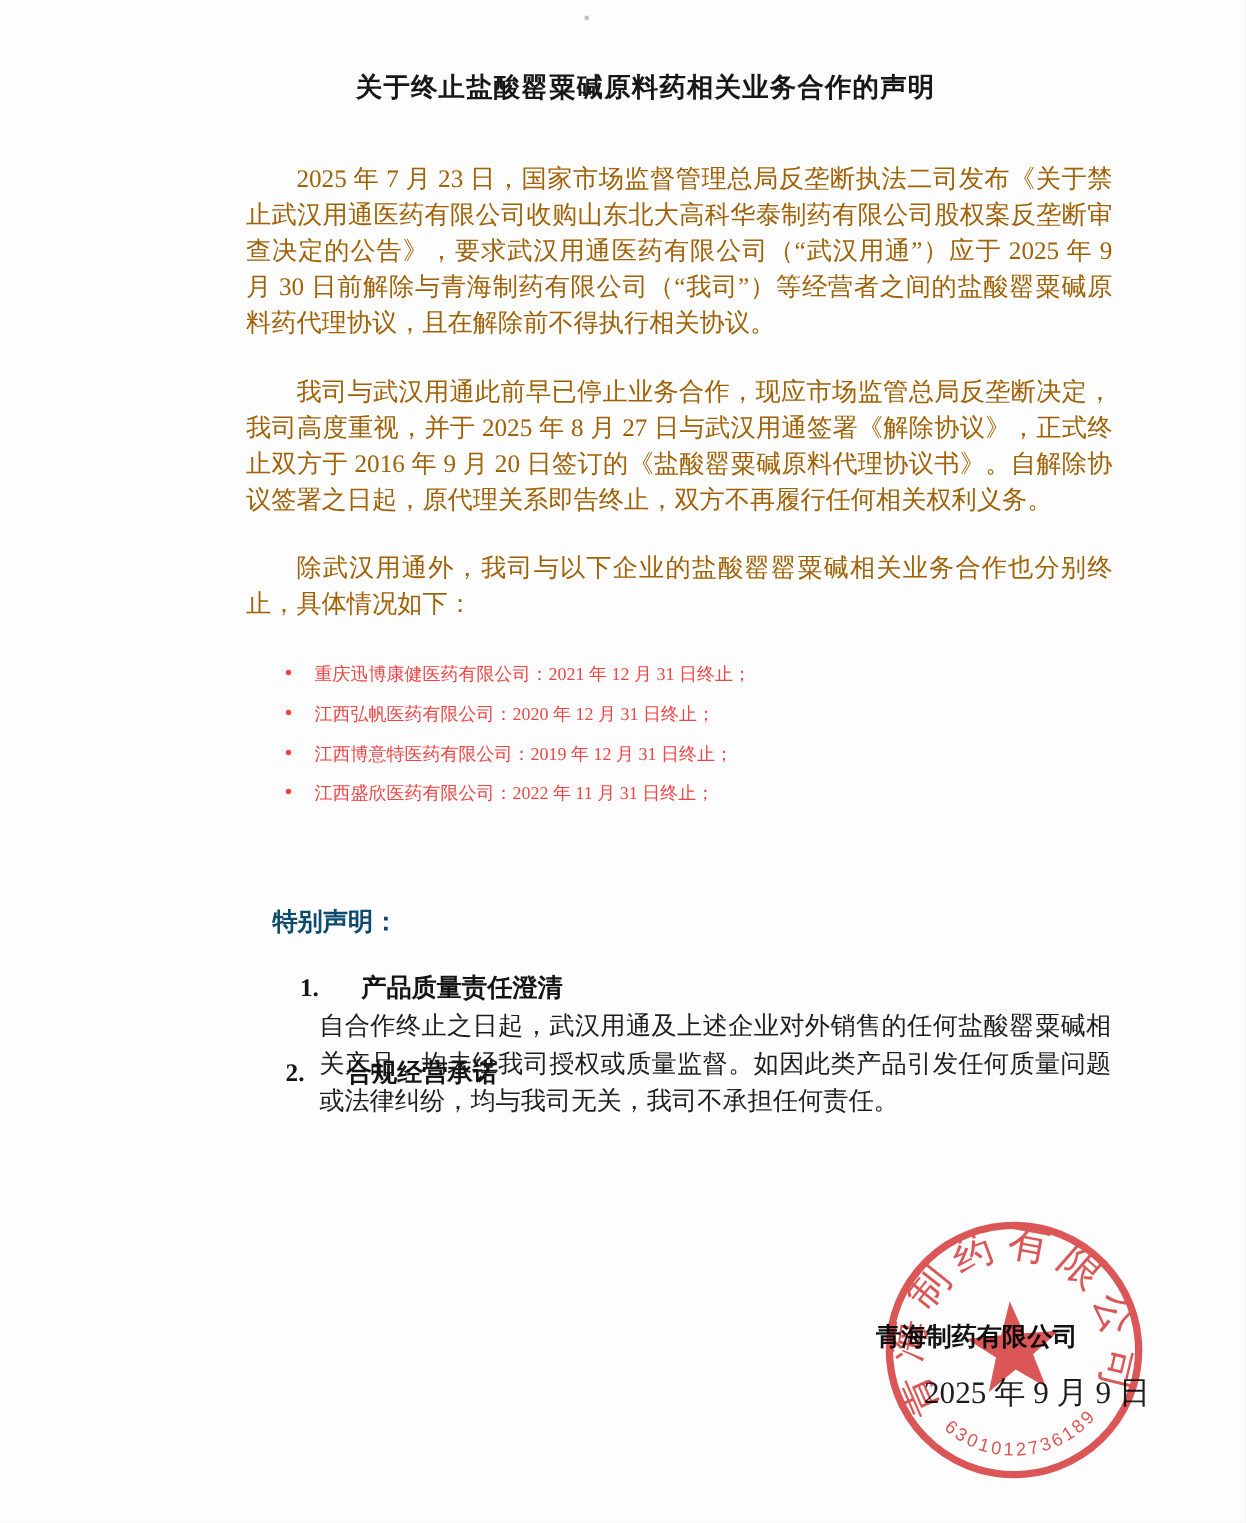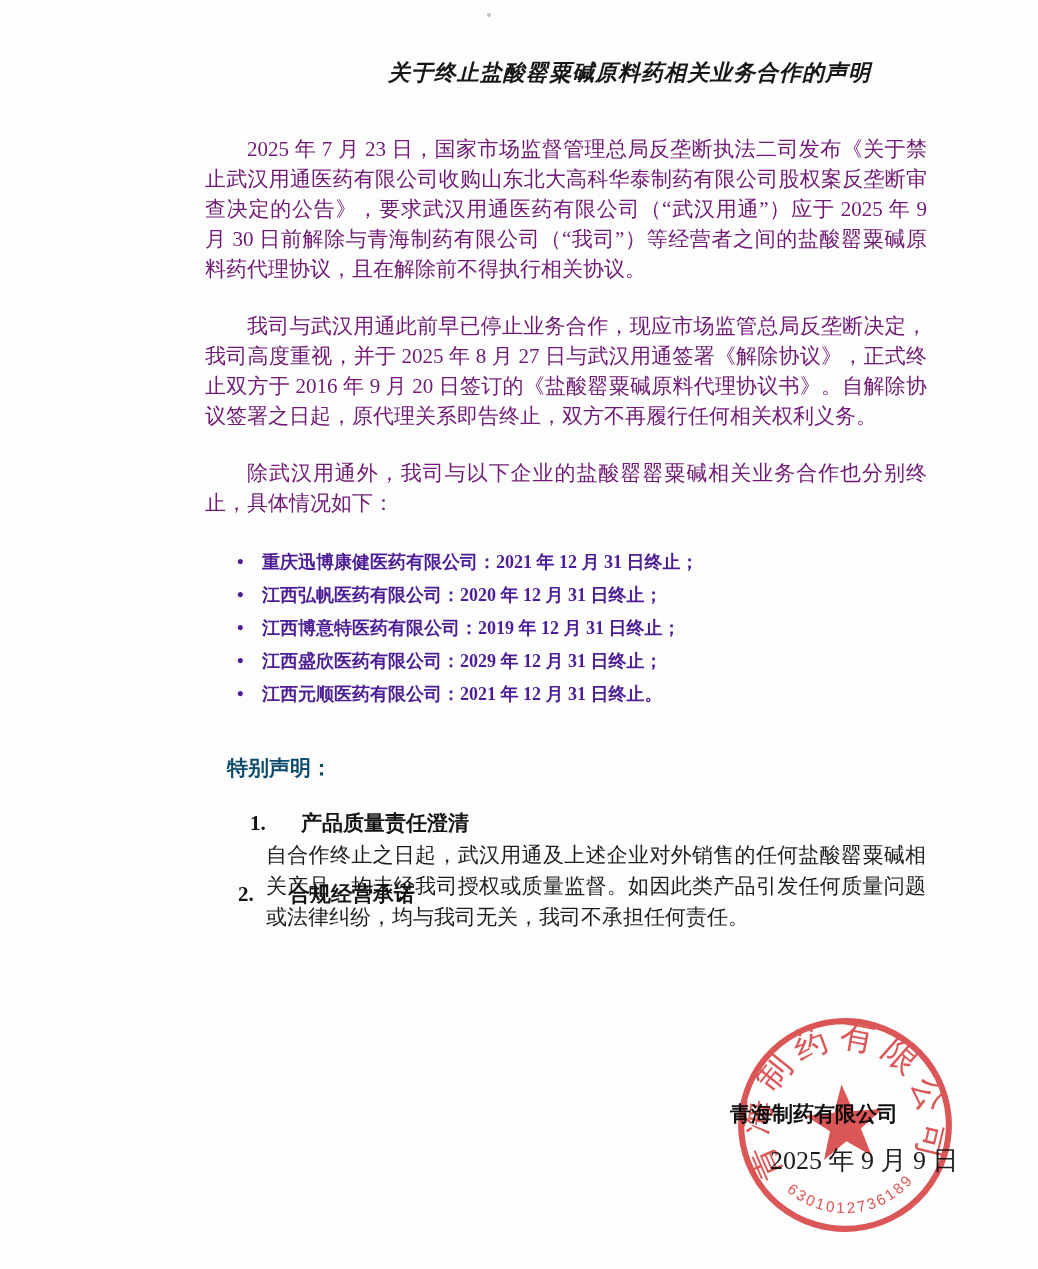--- a/index.html
+++ b/index.html
@@ -6,34 +6,34 @@
   .page{
     position:relative;
     width:1038px;height:1269px;
     background:#fdfdfd;
     overflow:hidden;
     font-family:"Liberation Serif","DejaVu Serif",serif;
     color:#1c1c1c;
   }
   .doc-title{
     position:absolute;left:205px;width:666px;top:58px;
-    text-align:right;font-size:22px;font-weight:bold;
-    letter-spacing:1px;color:#171717;font-style:italic;
+    text-align:center;font-size:22px;font-weight:bold;
+    letter-spacing:1px;color:#171717;
   }
   .para{
     position:absolute;left:205px;width:722px;
     font-size:21px;line-height:30px;
     text-align:justify;text-justify:inter-ideograph;
-    text-indent:2em;color:#701a75;
+    text-indent:2em;color:#a16207;
   }
   .p1{top:134px;}
   .p2{top:311px;}
   .p3{top:458px;line-height:30px;}
   .bullet-list{position:absolute;left:237px;top:545px;width:660px;}
-  .bullet-item{height:33px;font-size:18px;line-height:33px;white-space:nowrap;color:#4c1d95;font-weight:bold;}
+  .bullet-item{height:33px;font-size:15px;line-height:33px;white-space:nowrap;color:#ef4444;}
   .bullet-item::before{content:"•";display:inline-block;width:25px;font-size:19px;}
   .special-heading{
     position:absolute;left:227px;top:754px;
     font-size:21px;font-weight:bold;color:#0c4a6e;
   }
   .sec-head{position:absolute;font-size:21px;font-weight:bold;color:#141414;white-space:nowrap;}
   .sec-head .num{display:inline-block;width:51px;}
   .sec1-head{left:250px;top:809px;}
   .sec2-head{left:238px;top:880px;}
   .sec-body{
@@ -69,22 +69,21 @@
   <div class="para p1">2025 年 7 月 23 日，国家市场监督管理总局反垄断执法二司发布《关于禁止武汉用通医药有限公司收购山东北大高科华泰制药有限公司股权案反垄断审查决定的公告》，要求武汉用通医药有限公司（“武汉用通”）应于 2025 年 9 月 30 日前解除与青海制药有限公司（“我司”）等经营者之间的盐酸罂粟碱原料药代理协议，且在解除前不得执行相关协议。</div>
 
   <div class="para p2">我司与武汉用通此前早已停止业务合作，现应市场监管总局反垄断决定，我司高度重视，并于 2025 年 8 月 27 日与武汉用通签署《解除协议》，正式终止双方于 2016 年 9 月 20 日签订的《盐酸罂粟碱原料代理协议书》。自解除协议签署之日起，原代理关系即告终止，双方不再履行任何相关权利义务。</div>
 
   <div class="para p3">除武汉用通外，我司与以下企业的盐酸罂罂粟碱相关业务合作也分别终止，具体情况如下：</div>
 
   <div class="bullet-list">
     <div class="bullet-item">重庆迅博康健医药有限公司：2021 年 12 月 31 日终止；</div>
     <div class="bullet-item">江西弘帆医药有限公司：2020 年 12 月 31 日终止；</div>
     <div class="bullet-item">江西博意特医药有限公司：2019 年 12 月 31 日终止；</div>
-    <div class="bullet-item">江西盛欣医药有限公司：2029 年 12 月 31 日终止；</div>
-    <div class="bullet-item">江西元顺医药有限公司：2021 年 12 月 31 日终止。</div>
+    <div class="bullet-item">江西盛欣医药有限公司：2022 年 11 月 31 日终止；</div>
   </div>
 
   <div class="special-heading">特别声明：</div>
 
   <div class="sec-head sec1-head">
     <span class="num">1.</span><span>产品质量责任澄清</span>
   </div>
   <div class="sec-body sec1-body">自合作终止之日起，武汉用通及上述企业对外销售的任何盐酸罂粟碱相关产品，均未经我司授权或质量监督。如因此类产品引发任何质量问题或法律纠纷，均与我司无关，我司不承担任何责任。</div>
 
   <div class="sec-head sec2-head">

